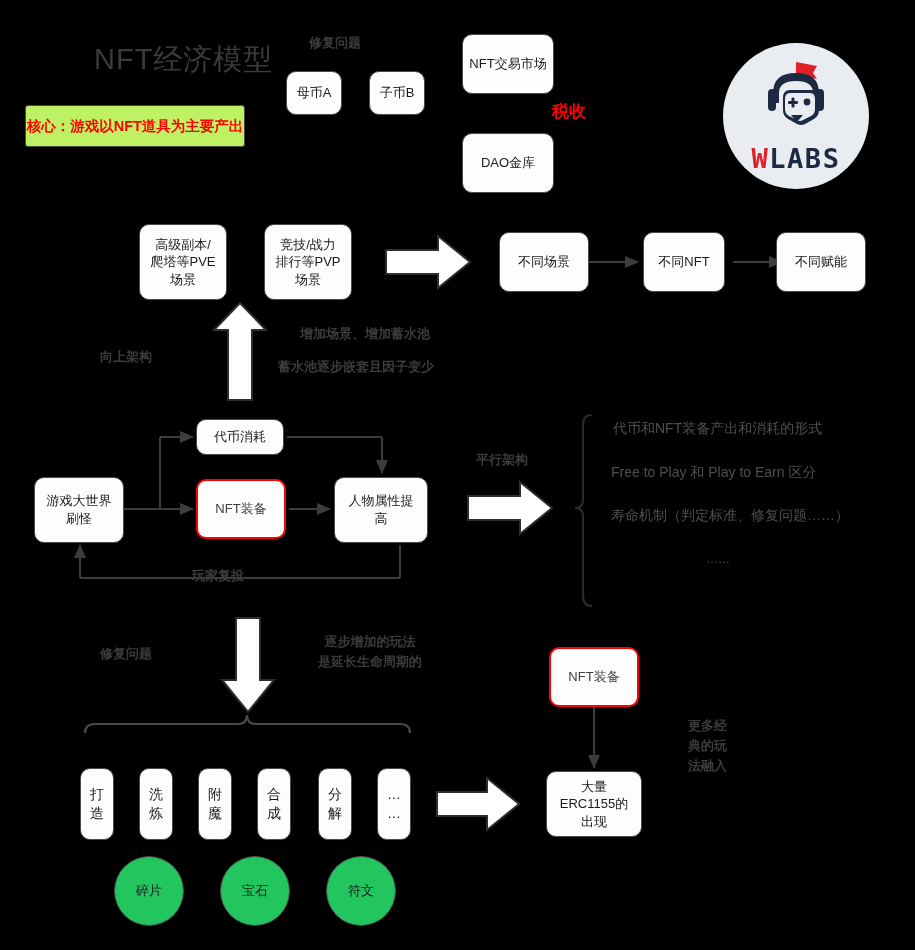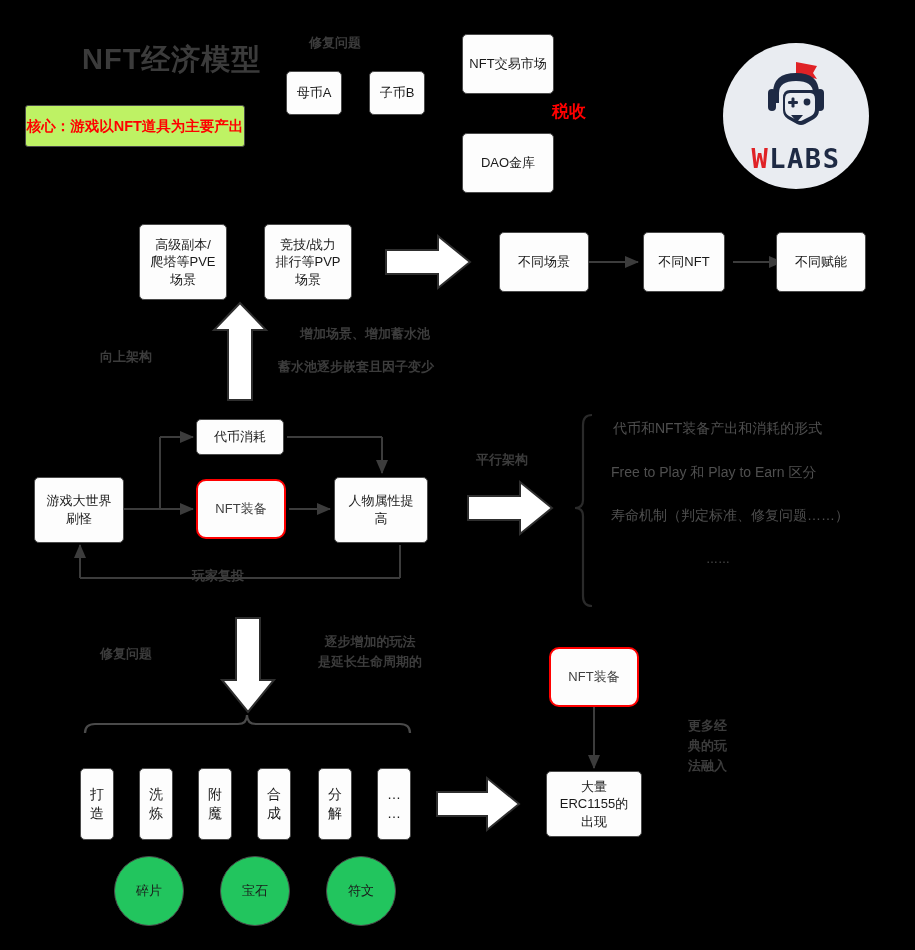--- a/index.html
+++ b/index.html
@@ -1,34 +1,34 @@
 <!DOCTYPE html>
 <html><head>
 <meta charset="utf-8">
 <style>
   html,body{margin:0;padding:0;background:#000;}
   body{width:915px;height:950px;position:relative;overflow:hidden;
        font-family:"Liberation Sans","DejaVu Sans",sans-serif;}
   .stage{position:absolute;left:0;top:0;width:915px;height:950px;background:#000;}
 
   
-  .box{position:absolute;background:#fdfdfd;border:1.6px solid #4a4a4a;border-radius:5px;
+  .box{position:absolute;background:#fdfdfd;border:1.6px solid #4a4a4a;border-radius:10px;
        display:flex;align-items:center;justify-content:center;text-align:center;
        color:#1a1a1a;font-size:13px;line-height:1.35;box-sizing:border-box;}
   .box.red{border:2.4px solid #ff0000;color:#404040;border-radius:10px;}
   .box.vert{font-size:14px;letter-spacing:0;}
   .circle{position:absolute;background:#22c55e;border:1.6px solid #4a4a4a;border-radius:50%;
           display:flex;align-items:center;justify-content:center;text-align:center;
           color:#1a1a1a;font-size:13px;box-sizing:border-box;}
 
   
   .glabel{position:absolute;color:#3c3c3c;font-size:13px;font-weight:bold;line-height:1.45;
           white-space:pre-line;}
   .dimlabel{position:absolute;color:#4f4f4f;font-size:14px;line-height:1.9;white-space:pre-line;}
-  .title{position:absolute;color:#3b3b3b;font-weight:bold;font-size:29px;letter-spacing:1px;}
+  .title{position:absolute;color:#3b3b3b;font-weight:normal;font-size:29px;letter-spacing:1px;margin-left:12px;}
   .corebox{position:absolute;background:#bef264;border:1.6px solid #4a4a4a;border-radius:3px;
            display:flex;align-items:center;justify-content:center;
            color:#ff0000;font-weight:bold;font-size:14.5px;box-sizing:border-box;}
   .taxlabel{position:absolute;color:#ff0000;font-weight:bold;font-size:17px;}
 
   
   svg.ov{position:absolute;left:0;top:0;width:915px;height:950px;overflow:visible;}
 
   
   .logo{position:absolute;left:723px;top:43px;width:146px;height:146px;border-radius:50%;

